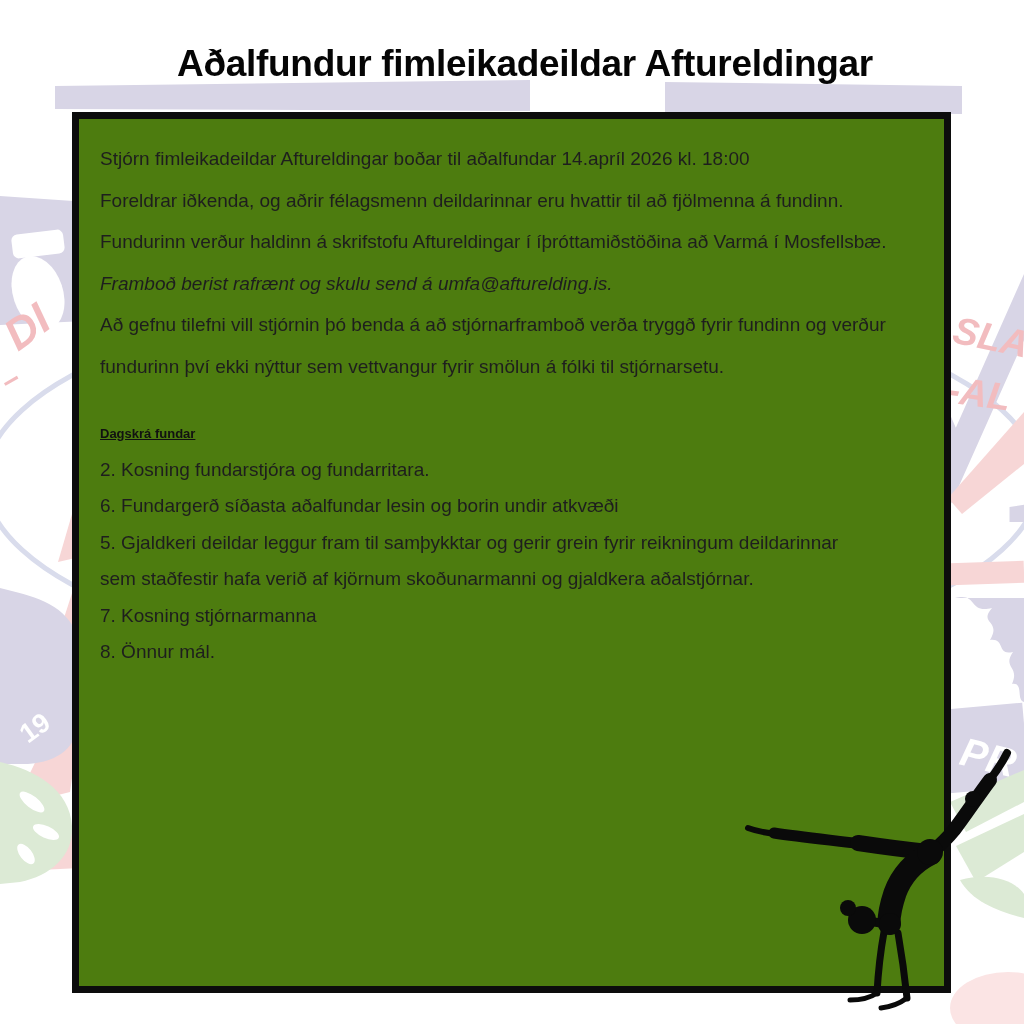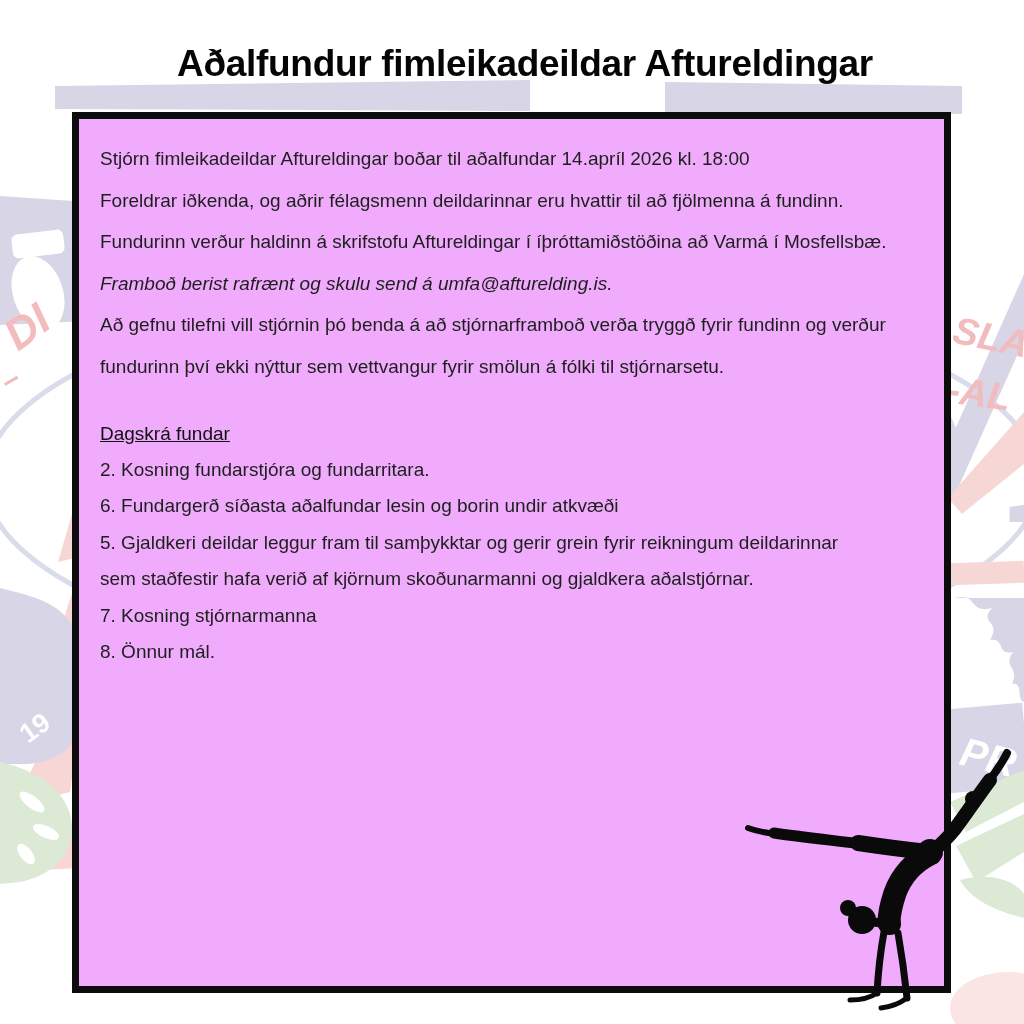--- a/index.html
+++ b/index.html
@@ -14,30 +14,30 @@
   .watermark{position:absolute;left:0;top:0;z-index:0;}
   .poster-title{
     position:absolute;top:42px;left:0;width:1024px;
     margin:0;text-align:center;
     font-size:37px;font-weight:700;color:#050505;
     letter-spacing:-0.3px;line-height:44px;z-index:2;padding-left:13px;
   }
   .notice-box{
     position:absolute;left:72px;top:112px;
     width:879px;height:881px;box-sizing:border-box;
-    border:7px solid #0c0c0c;background:#f0abfc;z-index:1;
+    border:7px solid #0c0c0c;background:#4d7c0f;z-index:1;
   }
   .box-content{
     position:absolute;left:21px;top:19px;width:815px;
     font-size:19px;color:#1e1e1e;
   }
   .intro p{margin:0;width:800px;line-height:41.5px;}
   .intro p.italic{font-style:italic;}
   .agenda-heading{
-    margin:28px 0 0 0;font-size:19px;font-weight:400;
+    margin:28px 0 0 0;font-size:13px;font-weight:700;
     text-decoration:underline;line-height:37px;color:#111111;
   }
   .agenda p{margin:0;width:762px;line-height:36.4px;}
   .gymnast{position:absolute;left:740px;top:744px;z-index:4;}
 </style>
 </head>
 <body>
 
 <div class="canvas">
 

